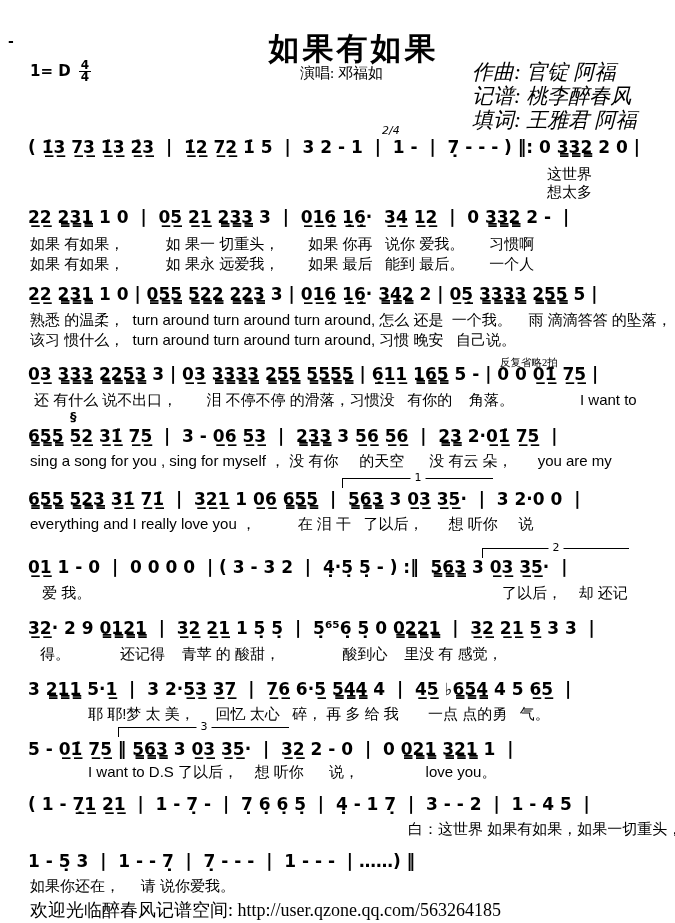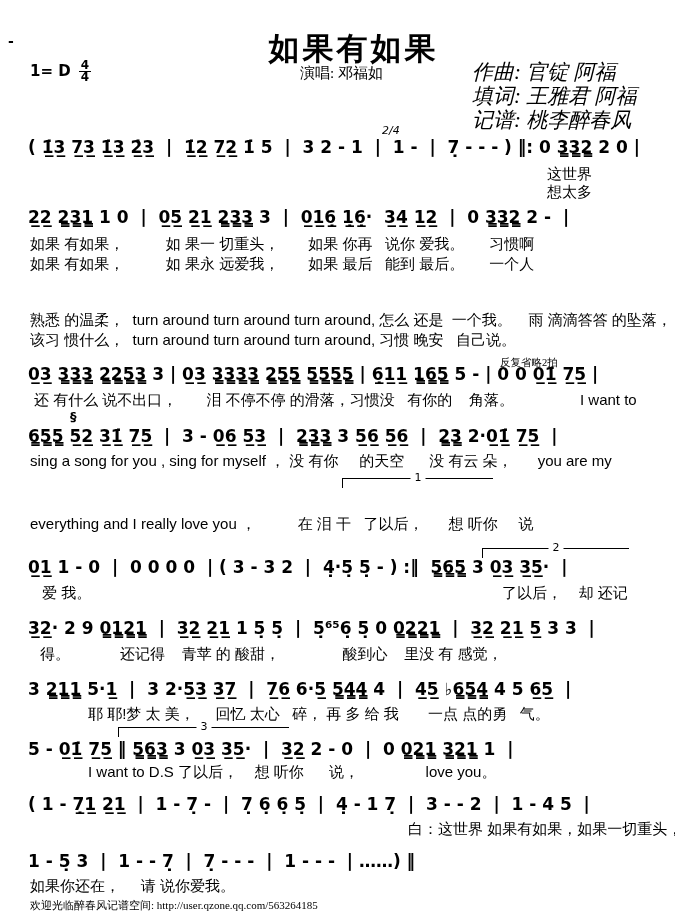--- a/index.html
+++ b/index.html
@@ -35,39 +35,39 @@
   .l3a{left:30px;top:311px}.l3b{left:30px;top:331px}
   .l4a{left:34px;top:391px}.l4b{left:580px;top:391px}
   .l5a{left:30px;top:452px}
   .l6a{left:30px;top:515px}
   .l7a{left:42px;top:584px}.l7b{left:502px;top:584px}
   .l8a{left:40px;top:645px}
   .l9a{left:88px;top:705px}
   .l10a{left:88px;top:763px}
   .l11a{left:408px;top:820px}
   .l12a{left:30px;top:877px}
-  .footer{position:absolute;left:30px;top:898px;font-size:11px;
+  .footer{position:absolute;left:30px;top:898px;font-size:18px;
           font-family:"Liberation Serif",serif;}
 </style>
 </head>
 <body>
 
 <div class="page">
 
   <span class="margin-dash">-</span>
   <h1 class="title">如果有如果</h1>
 
   <div class="keysig"><span>1= D</span><span class="frac"><span class="ft">4</span><span class="fb">4</span></span></div>
 
   <div class="meta singer">演唱: 邓福如</div>
 
   <div class="credits meta">
     <div>作曲: 官锭 阿福</div>
+    <div>记谱: 桃李醉春风</div>
     <div>填词: 王雅君 阿福</div>
-    <div>记谱: 桃李醉春风</div>
   </div>
 
   <span class="ann t24">2/4</span>
   <span class="ann segno">§</span>
   <span class="ann rep">反复省略2拍</span>
 
   <div class="volta v1">
       <span class="vl">1</span>
     </div>
   <div class="volta v2">
@@ -78,33 +78,35 @@
     </div>
 
   <div class="notes n1">( 1̲̇3̲ 7̲3̲ 1̲̇3̲ 2̲̇3̲  |  1̲̇2̲ 7̲2̲ 1̇ 5  |  3 2 - 1  |  1 -  |  7̣ - - - ) ‖: 0 3̳3̳2̳ 2 0 |</div>
   <span class="ly l1a">这世界</span>
   <span class="ly l1b">想太多</span>
 
   <div class="notes n2">2̲2̲ 2̳3̳1̳ 1 0  |  0̲5̲ 2̲1̲ 2̳3̳3̳ 3  |  0̲1̲6̣̲ 1̣̲6̣̲·  3̲4̲ 1̲2̲  |  0 3̳3̳2̳ 2 -  |</div>
   <span class="ly l2b">如果 有如果，          如 果永 远爱我，       如果 最后   能到 最后。      一个人</span>
   <span class="ly l2a">如果 有如果，          如 果一 切重头，       如果 你再   说你 爱我。      习惯啊</span>
 
+  <div class="notes n3">2̲2̲ 2̳3̳1̳ 1 0 | 0̳5̳5̳ 5̳2̳2̳ 2̳2̳3̳ 3 | 0̲1̲6̣̲ 1̣̲6̣̲· 3̳4̳2̳ 2 | 0̲5̣̲ 3̳3̳3̳3̳ 2̳5̳5̳ 5 |</div>
   <span class="ly l3a">熟悉 的温柔，  turn around turn around turn around, 怎么 还是  一个我。    雨 滴滴答答 的坠落，</span>
   <span class="ly l3b">该习 惯什么，  turn around turn around turn around, 习惯 晚安   自己说。</span>
 
   <div class="notes n4">0̲3̲ 3̳3̳3̳ 2̳2̳5̳3̳ 3 | 0̲3̲ 3̳3̳3̳3̳ 2̳5̳5̳ 5̳5̳5̳5̳ | 6̣̲1̲1̲ 1̳6̳5̳ 5 - | 0 0 0̲1̲̇ 7̲5̲ |</div>
   <span class="ly l4a">还 有什么 说不出口，       泪 不停不停 的滑落，习惯没   有你的    角落。</span>
   <span class="ly l4b">I want to</span>
 
   <div class="notes n5">6̳5̳5̳ 5̲2̲ 3̲1̲̇ 7̲5̲  |  3 - 0̲6̲ 5̲3̲  |  2̳3̳3̳ 3 5̲6̲ 5̲6̲  |  2̳3̳ 2·0̲1̲̇ 7̲5̲  |</div>
   <span class="ly l5a">sing a song for you , sing for myself ， 没 有你     的天空      没 有云 朵，      you are my</span>
 
+  <div class="notes n6">6̳5̳5̳ 5̳2̳3̳ 3̲1̲̇ 7̲1̲̇  |  3̲2̲1̲ 1 0̲6̲ 6̳5̳5̳  |  5̳6̳3̳ 3 0̲3̲ 3̲5̲·  |  3 2·0 0  |</div>
   <span class="ly l6a">everything and I really love you ，          在 泪 干   了以后，      想 听你     说</span>
 
-  <div class="notes n7">0̲1̲ 1 - 0  |  0 0 0 0  | ( 3 - 3 2  |  4̣·5̣ 5̣ - ) :‖  5̳6̳5̳ 3 0̲3̲ 3̲5̲·  |</div>
+  <div class="notes n7">0̲1̲ 1 - 0  |  0 0 0 0  | ( 3 - 3 2  |  4̣·5̣ 5̣ - ) :‖  5̳6̳3̳ 3 0̲3̲ 3̲5̲·  |</div>
   <span class="ly l7a">爱 我。</span>
   <span class="ly l7b">了以后，    却 还记</span>
 
   <div class="notes n8">3̲2̲· 2 9 0̳1̳2̳1̳  |  3̲2̲ 2̲1̲ 1 5̣ 5̣  |  5̣⁶⁵6̣ 5̣ 0 0̳2̳2̳1̳  |  3̲2̲ 2̲1̲ 5̲ 3 3  |</div>
   <span class="ly l8a">得。            还记得    青苹 的 酸甜，               酸到心    里没 有 感觉，</span>
 
   <div class="notes n9">3 2̳1̳1̳ 5·1̲  |  3 2·5̲3̲ 3̲7̲  |  7̲6̲ 6·5̲ 5̳4̳4̳ 4  |  4̲5̲ ♭6̳5̳4̳ 4 5 6̲5̲  |</div>
   <span class="ly l9a">耶 耶!梦 太 美，     回忆 太心   碎， 再 多 给 我       一点 点的勇   气。</span>
 
   <div class="notes n10">5 - 0̲1̲̇ 7̲5̲ ‖ 5̳6̳3̳ 3 0̲3̲ 3̲5̲·  |  3̲2̲ 2 - 0  |  0 0̳2̳1̳ 3̳2̳1̳ 1  |</div>

